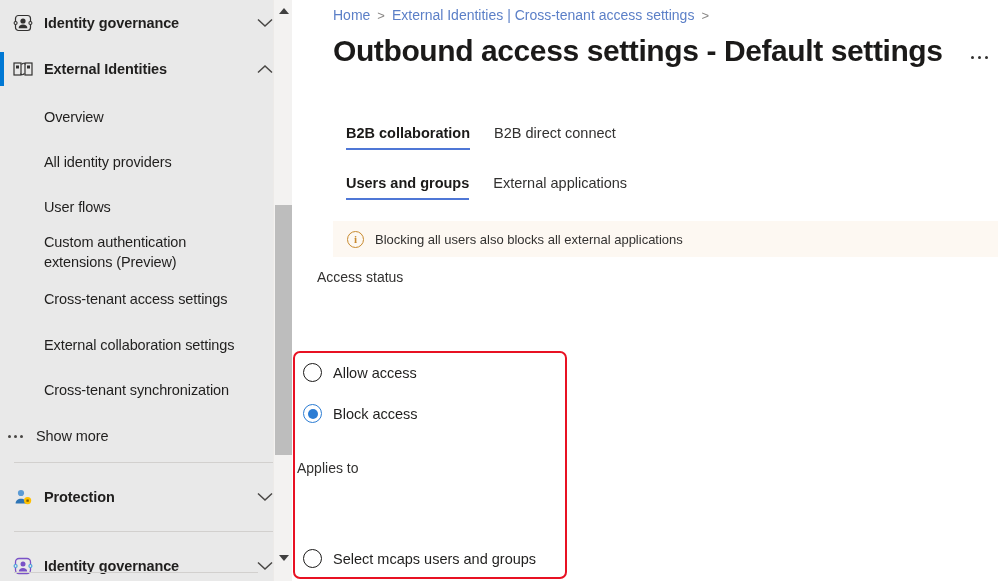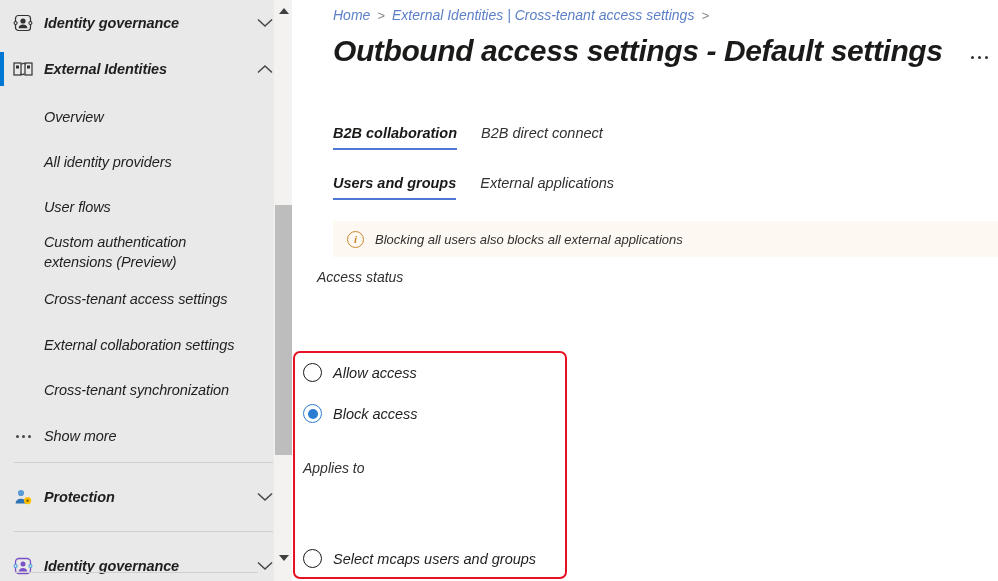--- a/index.html
+++ b/index.html
@@ -7,21 +7,21 @@
   body {
     width: 998px;
     height: 581px;
     overflow: hidden;
     font-family: "Liberation Sans", sans-serif;
     background: #ffffff;
     color: #1b1a19;
     -webkit-font-smoothing: antialiased;
   }
 
-  #app { position: relative; width: 998px; height: 581px; display: flex; font-style: italic; }
+  #app { position: relative; width: 998px; height: 581px; display: flex; }
 
   
   .sidebar {
     position: relative;
     width: 292px;
     height: 581px;
     background: #e9e9e9;
     flex: 0 0 292px;
     overflow: hidden;
   }
@@ -70,21 +70,21 @@
     cursor: pointer;
     letter-spacing: -0.1px;
   }
   .nav-link-spacer { height: 25px; }
   .nav-link-2line { line-height: 20px; }
 
   .nav-more {
     display: flex;
     align-items: center;
     height: 30px;
-    padding-left: 10px;
+    padding-left: 2px;
     cursor: pointer;
   }
   .dots-icon {
     width: 26px; flex: 0 0 26px;
     margin-right: 8px;
     display: flex; align-items: center; justify-content: center;
     gap: 3px;
     color: #605e5c;
   }
   .dots-icon i { width: 3px; height: 3px; border-radius: 50%; background: #484644; display:block; }
@@ -169,21 +169,21 @@
     margin-left: 28px;
     margin-top: 12px;
     display: flex;
     gap: 4px;
     cursor: pointer;
   }
   .title-ellipsis i { width: 3px; height: 3px; background: #323130; border-radius: 50%; display:block; }
 
   .tabs {
     display: flex;
-    padding-left: 41px;
+    padding-left: 54px;
     margin-top: 57px;
     gap: 0;
   }
   .tabs.level2 { margin-top: 25px; }
   .tab {
     position: relative;
     font-size: 14.5px;
     color: #323130;
     padding: 0 24px 9px 0;
     cursor: pointer;
@@ -453,21 +453,21 @@
 
     <div class="radio-row" style="left:11px; top:363px;">
       <span class="radio"></span>
       <span class="radio-label">Allow access</span>
     </div>
     <div class="radio-row" style="left:11px; top:404px;">
       <span class="radio checked"></span>
       <span class="radio-label">Block access</span>
     </div>
 
-    <div class="sub-label" style="left:11px; top:460px;">Applies to</div>
+    <div class="sub-label" style="left:5px; top:460px;">Applies to</div>
 
     <div class="radio-row" style="left:11px; top:549px;">
       <span class="radio"></span>
       <span class="radio-label">Select mcaps users and groups</span>
     </div>
 
   </div>
 </div>
 
 </body></html>

